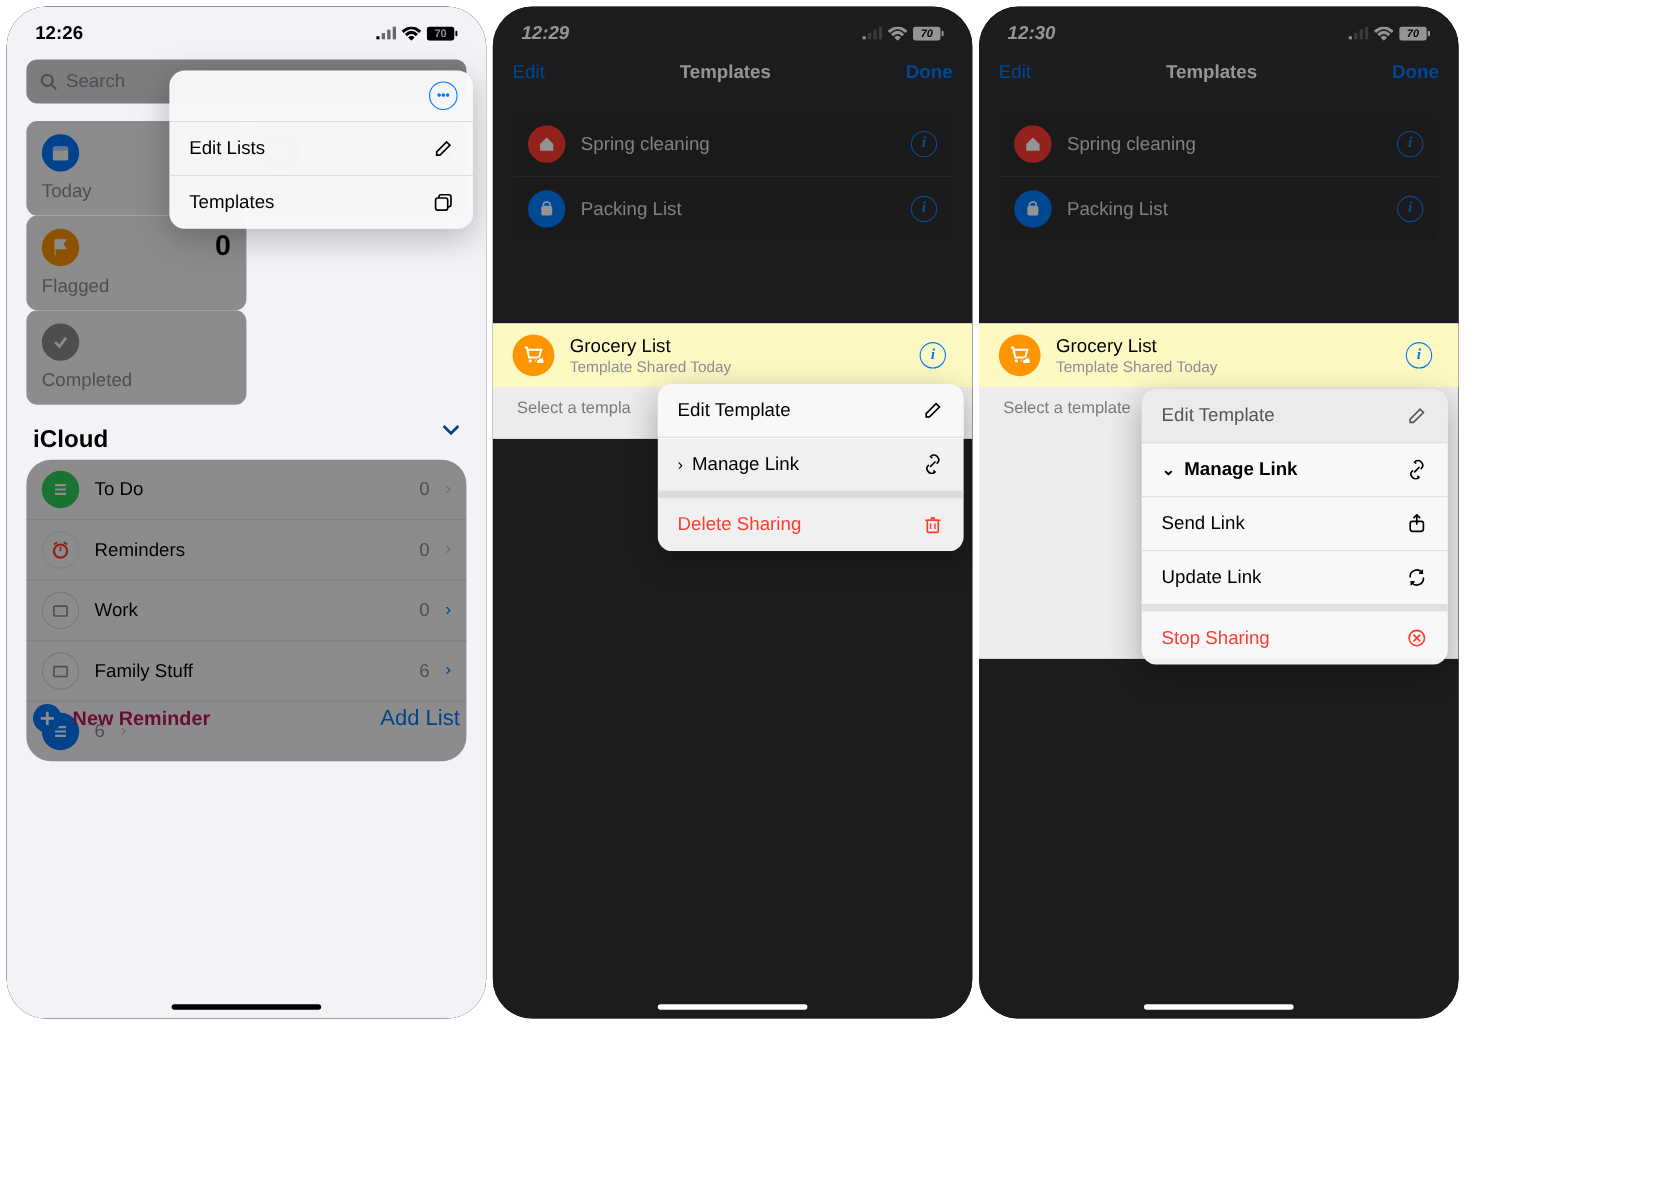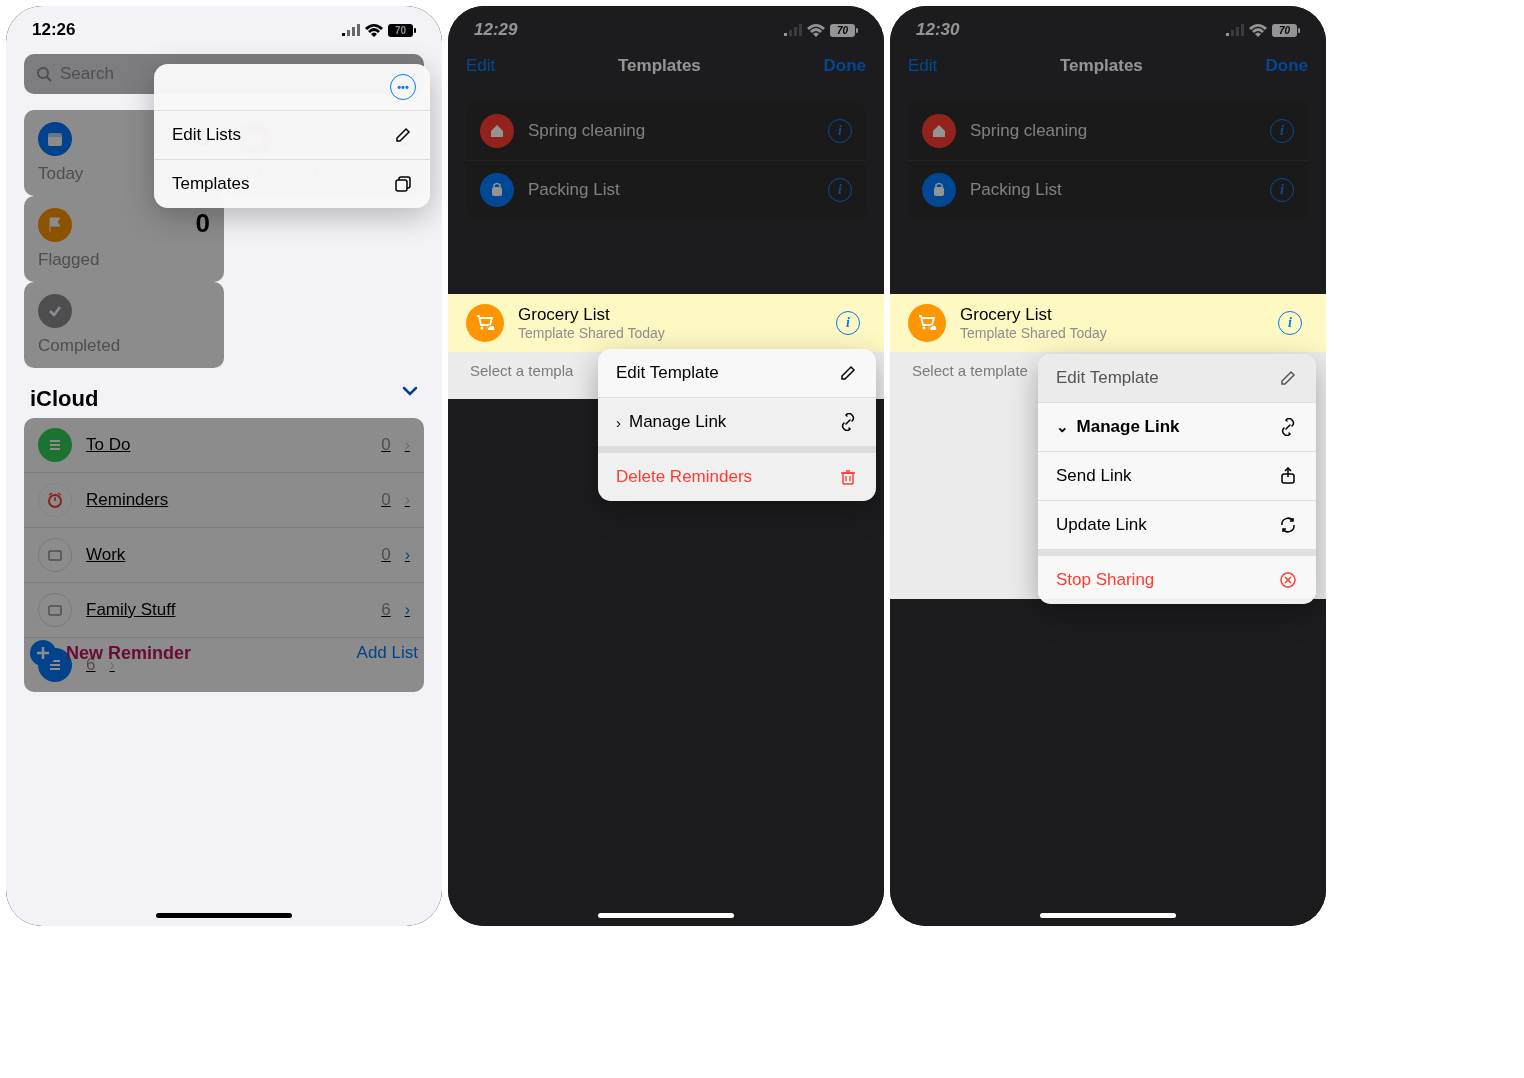--- a/index.html
+++ b/index.html
@@ -19,33 +19,33 @@
 .card { background: #fff; border-radius: 10px; padding: 12px 14px; }
 .card-top { display: flex; justify-content: space-between; align-items: flex-start; }
 .card-icon { width: 34px; height: 34px; border-radius: 50%; display: flex; align-items: center; justify-content: center; }
 .card-count { font-size: 26px; font-weight: 700; color: #000; }
 .card-label { color: #8e8e93; font-size: 17px; margin-top: 8px; font-weight: 500; }
 .card.single { grid-column: 1; }
 
 .section-header { display: flex; justify-content: space-between; padding: 10px 24px 6px; font-size: 22px; font-weight: 700; }
 .section-header .chevron { color: #007aff; }
 
-.list-group { margin: 0 18px; background: #fff; border-radius: 10px; overflow: hidden; text-decoration: underline; }
+.list-group { margin: 0 18px; background: #fff; border-radius: 22px; overflow: hidden; }
 .list-row { display: flex; align-items: center; padding: 10px 14px; gap: 14px; border-bottom: 0.5px solid #e5e5ea; }
 .list-row:last-child { border-bottom: none; }
 .list-icon { width: 34px; height: 34px; border-radius: 50%; display: flex; align-items: center; justify-content: center; flex-shrink: 0; }
 .list-name { flex: 1; font-size: 17px; }
 .list-sub { font-size: 13px; color: #8e8e93; }
 .list-count { color: #8e8e93; font-size: 17px; }
 .list-chevron { color: #c7c7cc; font-size: 16px; }
 .list-chevron.blue { color: #007aff; }
 
 .bottom-bar { position: absolute; bottom: 26px; left: 0; right: 0; display: flex; justify-content: space-between; padding: 0 24px; align-items: center; }
 .new-reminder { display: flex; align-items: center; gap: 10px; color: #be185d; font-size: 18px; font-weight: 600; }
-.add-list { color: #007aff; font-size: 17px; }
+.add-list { color: #007aff; font-size: 20px; }
 
 .home-indicator { position: absolute; bottom: 8px; left: 50%; transform: translateX(-50%); width: 136px; height: 5px; background: #000; border-radius: 3px; }
 
 .popover-more { position: absolute; top: 58px; right: 12px; width: 276px; background: rgba(248,248,248,0.98); border-radius: 14px; box-shadow: 0 8px 30px rgba(0,0,0,0.25); overflow: hidden; }
 .popover-more-top { padding: 10px 14px; display: flex; justify-content: flex-end; border-bottom: 0.5px solid #ddd; }
 .more-circle { width: 26px; height: 26px; border-radius: 50%; border: 1.5px solid #007aff; display: flex; align-items: center; justify-content: center; color: #007aff; font-size: 11px; font-weight: 700; }
 .popover-row { padding: 14px 18px; display: flex; justify-content: space-between; align-items: center; font-size: 17px; border-bottom: 0.5px solid #ddd; }
 .popover-row:last-child { border-bottom: none; }
 
 
@@ -369,21 +369,21 @@
             <span class="chev-right">›</span>
             <span>Manage Link</span>
           </span>
         <span class="ctx-icon">
             <svg width="18" height="18" viewBox="0 0 18 18">
               <path d="M7 11 L11 7 M5 10 Q2 13 5 16 Q8 19 11 16 L10 15 M13 8 Q16 5 13 2 Q10 -1 7 2 L8 3" stroke="#000" stroke-width="1.5" fill="none" stroke-linecap="round"></path>
             </svg>
           </span>
       </div>
       <div class="ctx-row danger" style="border-top:6px solid rgba(200,200,200,0.5)">
-        <span>Delete Reminders</span>
+        <span>Delete Sharing</span>
         <span class="ctx-icon">
             <svg width="18" height="18" viewBox="0 0 18 18">
               <rect x="4" y="5" width="10" height="11" rx="1" stroke="#ff3b30" stroke-width="1.5" fill="none"></rect>
               <line x1="2" y1="5" x2="16" y2="5" stroke="#ff3b30" stroke-width="1.5"></line>
               <line x1="7" y1="3" x2="11" y2="3" stroke="#ff3b30" stroke-width="1.5"></line>
               <line x1="7" y1="8" x2="7" y2="13" stroke="#ff3b30" stroke-width="1.3"></line>
               <line x1="11" y1="8" x2="11" y2="13" stroke="#ff3b30" stroke-width="1.3"></line>
             </svg>
           </span>
       </div>

